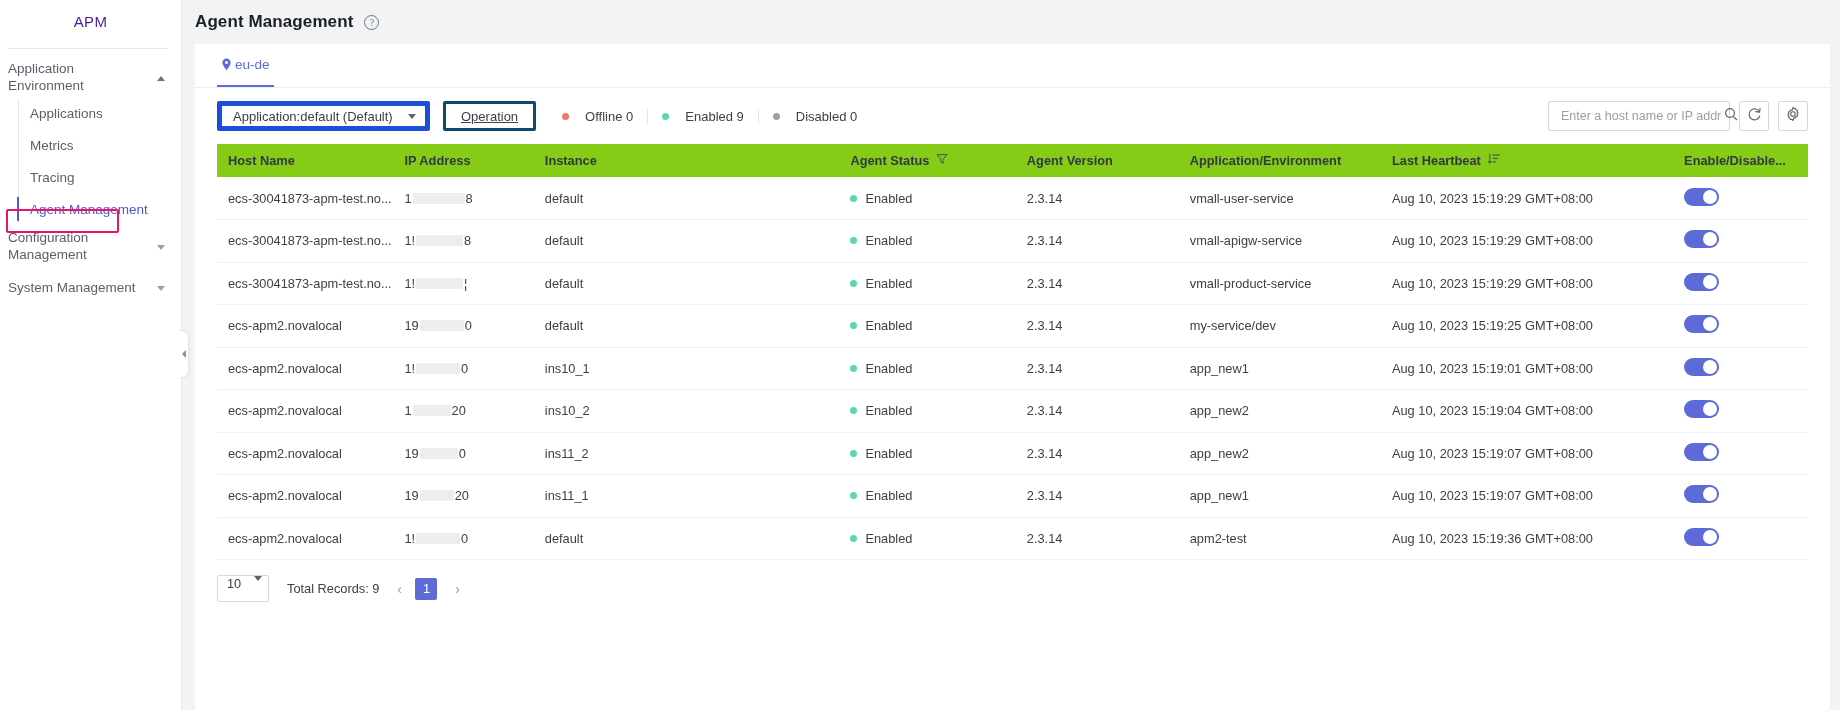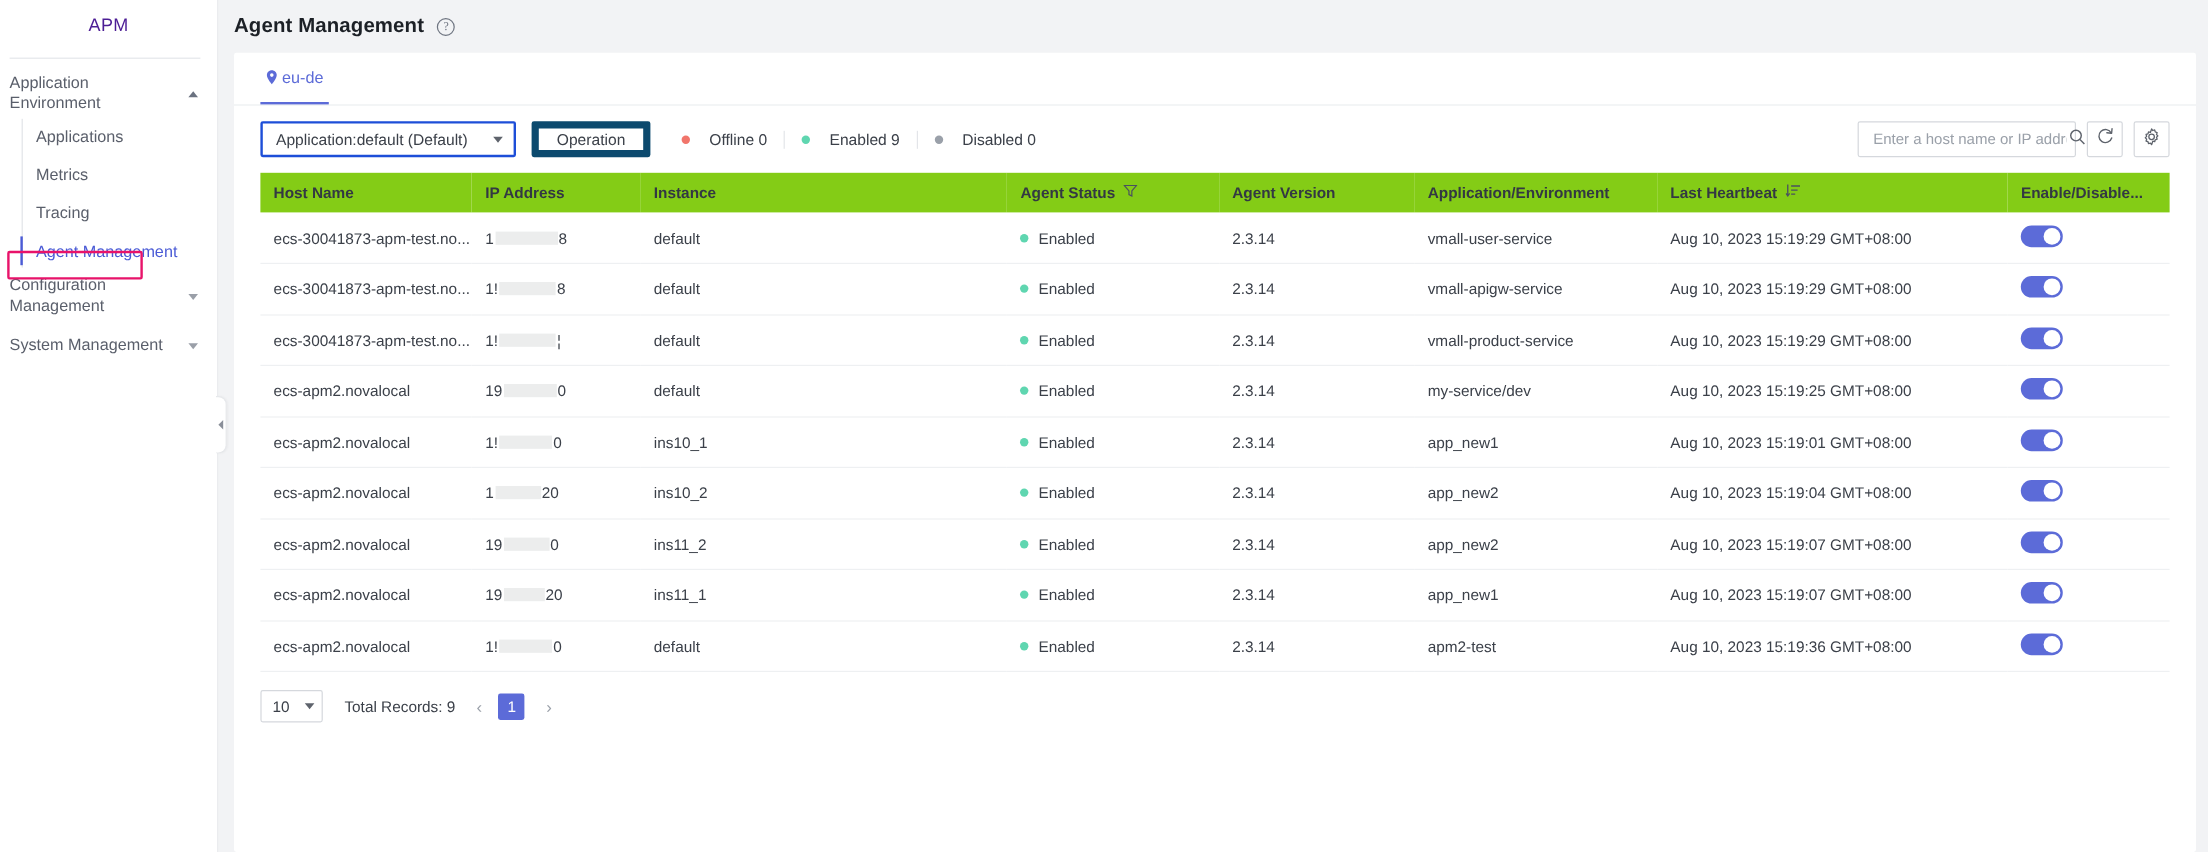--- a/index.html
+++ b/index.html
@@ -125,40 +125,41 @@
   .pin-icon { display: inline-block; width: 11px; height: 13px; }
 
   
   .toolbar {
     height: 56px; display: flex; align-items: center;
     padding: 0 22px;
     position: relative;
   }
   .select-box {
     width: 213px; height: 30px;
-    border: 2px solid #1d4ed8; border-radius: 2px;
+    border: 5px solid #1d4ed8; border-radius: 2px;
     display: flex; align-items: center; justify-content: space-between;
     padding: 0 9px 0 11px;
     font-size: 13px; color: #3b4049;
     cursor: pointer; background: #fff;
   }
   .select-caret {
     width: 0; height: 0;
     border-left: 4.5px solid transparent;
     border-right: 4.5px solid transparent;
     border-top: 5.5px solid #5e636c;
   }
   .op-btn {
     margin-left: 13px;
     height: 30px; padding: 0 15px;
-    border: 6px solid #0c4a6e; border-radius: 2px;
+    border: 3px solid #0c4a6e; border-radius: 2px;
     background: #fff;
     font-size: 13px; color: #3b4049;
     display: flex; align-items: center;
     cursor: pointer;
+    text-decoration: underline;
   }
   .stat-group { display: flex; align-items: center; margin-left: 12px; }
   .stat {
     display: flex; align-items: center; gap: 16px;
     font-size: 13px; color: #3b4049;
     padding: 0 14px;
     cursor: pointer;
   }
   .stat + .stat { border-left: 1px solid #e3e5e9; }
   .dot { width: 7px; height: 7px; border-radius: 50%; display: inline-block; }
@@ -228,21 +229,21 @@
   }
 
   
   .pager {
     display: flex; align-items: center; gap: 0;
     padding: 15px 22px 0 22px;
   }
   .page-size {
     width: 52px; height: 27px;
     border: 1px solid #d5d8dd; border-radius: 2px;
-    display: flex; align-items: center; justify-content: space-between;
+    display: flex; justify-content: space-between;
     padding: 0 6px 0 9px;
     font-size: 12.8px; color: #3b4049; cursor: pointer; background: #fff;
   }
   .total { font-size: 12.8px; color: #3b4049; margin-left: 18px; }
   .pg-arrow {
     width: 24px; height: 24px; margin-left: 8px;
     display: flex; align-items: center; justify-content: center;
     color: #9aa0a9; font-size: 14px; cursor: pointer;
     font-family: "Liberation Sans", sans-serif;
   }

